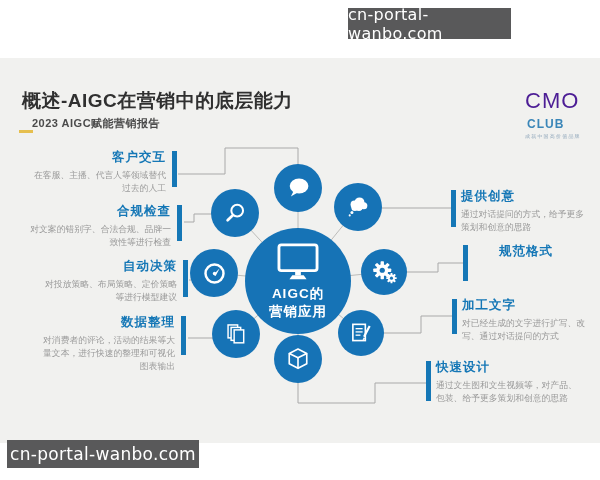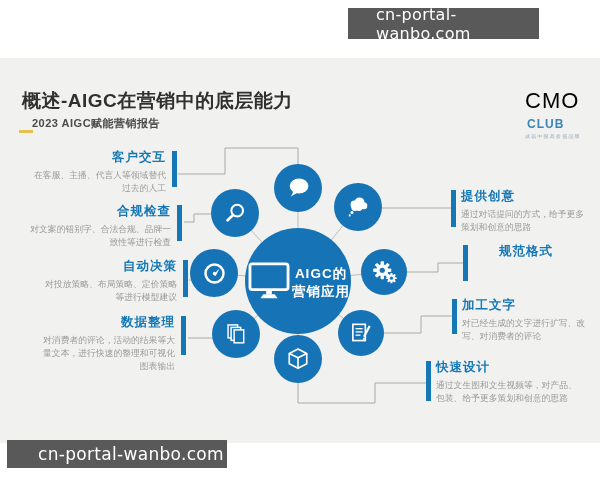--- a/index.html
+++ b/index.html
@@ -3,43 +3,43 @@
 <meta charset="utf-8">
 <style>
   html,body { margin:0; padding:0; }
   body { font-family: "Liberation Sans", sans-serif; }
   .page { position:relative; width:600px; height:480px; background:#ffffff; overflow:hidden; }
 
   .slide { position:absolute; left:0; top:58px; width:600px; height:385px; background:var(--slide_bg); z-index:0; }
 
   .watermark { position:absolute; background:var(--watermark_bg); color:#ffffff;
     display:flex; align-items:center; justify-content:center;
-    font-family:"DejaVu Sans", sans-serif; z-index:5; letter-spacing:0.3px;padding-left:28px; }
+    font-family:"DejaVu Sans", sans-serif; z-index:5; letter-spacing:0.3px; }
   .wm-top { left:348px; top:8px; width:163px; height:31px; font-size:16px; }
   .wm-bottom { left:7px; top:440px; width:192px; height:28px; font-size:17px; }
 
   .page-title { position:absolute; left:22px; top:88px; font-size:19px; font-weight:800;
     color:var(--title_dark); letter-spacing:0.5px; z-index:3; }
   .page-subtitle { position:absolute; left:32px; top:116px; font-size:11px; font-weight:700;
     color:#4b4b4b; letter-spacing:0.5px; z-index:3; }
   .accent-line { position:absolute; left:19px; top:130px; width:14px; height:3px;
     background:var(--accent_gold); z-index:3; }
 
   .logo { position:absolute; left:525px; top:88px; width:70px; text-align:left; z-index:3; }
-  .logo .brand { font-size:22px; color:#000000; font-weight:400; letter-spacing:1px; display:inline-block; }
+  .logo .brand { font-size:22px; color:#4c1d95; font-weight:400; letter-spacing:1px; display:inline-block; }
   .logo .suffix { font-size:12px; color:#3a86b8; font-weight:700; letter-spacing:1px; display:inline-block; margin-left:2px; }
   .logo .tagline { font-size:5px; color:#93a9bc; letter-spacing:1.2px; margin-top:1px; white-space:nowrap; }
 
   svg.wires { position:absolute; left:0; top:0; z-index:1; }
   .wire  { fill:none; stroke:var(--connector_gray); stroke-width:1; }
   .spoke { stroke:#bcbcba; stroke-width:1; }
 
   .circle { position:absolute; border-radius:50%; background:var(--primary_blue);
     display:flex; align-items:center; justify-content:center; z-index:2; }
-  .hub { left:245px; top:228px; width:106px; height:106px; flex-direction:row; }
+  .hub { left:245px; top:228px; width:106px; height:106px; flex-direction:column; }
   .hub-label { color:#ffffff; font-weight:700; font-size:13.5px; line-height:1.3;
     text-align:center; letter-spacing:1px; margin-top:3px; }
 
   .label { position:absolute; z-index:2; }
   .label .t { font-size:12.5px; font-weight:700; color:var(--label_blue);
     letter-spacing:1px; margin-bottom:3px;font-family:Liberation Mono, monospace; }
   .label .d { font-size:8.8px; color:var(--desc_gray); line-height:1.45; }
   .label.left-side { text-align:right; }
   .label.right-side { text-align:left; }
 
@@ -215,20 +215,20 @@
 
   <div class="label right-side" style="left:461px;top:188px;width:128px;">
     <div class="t">提供创意</div>
     <div class="d">通过对话提问的方式，给予更多策划和创意的思路</div>
   </div>
   <div class="label right-side" style="left:499px;top:243px;width:122px;">
     <div class="t">规范格式</div>
   </div>
   <div class="label right-side" style="left:462px;top:297px;width:126px;">
     <div class="t">加工文字</div>
-    <div class="d">对已经生成的文字进行扩写、改写、对消费者的评论</div>
+    <div class="d">对已经生成的文字进行扩写、改写、通过对话提问的方式</div>
   </div>
   <div class="label right-side" style="left:436px;top:359px;width:148px;">
     <div class="t">快速设计</div>
     <div class="d">通过文生图和文生视频等，对产品、包装、给予更多策划和创意的思路</div>
   </div>
 
 </div>
 
 </body></html>

